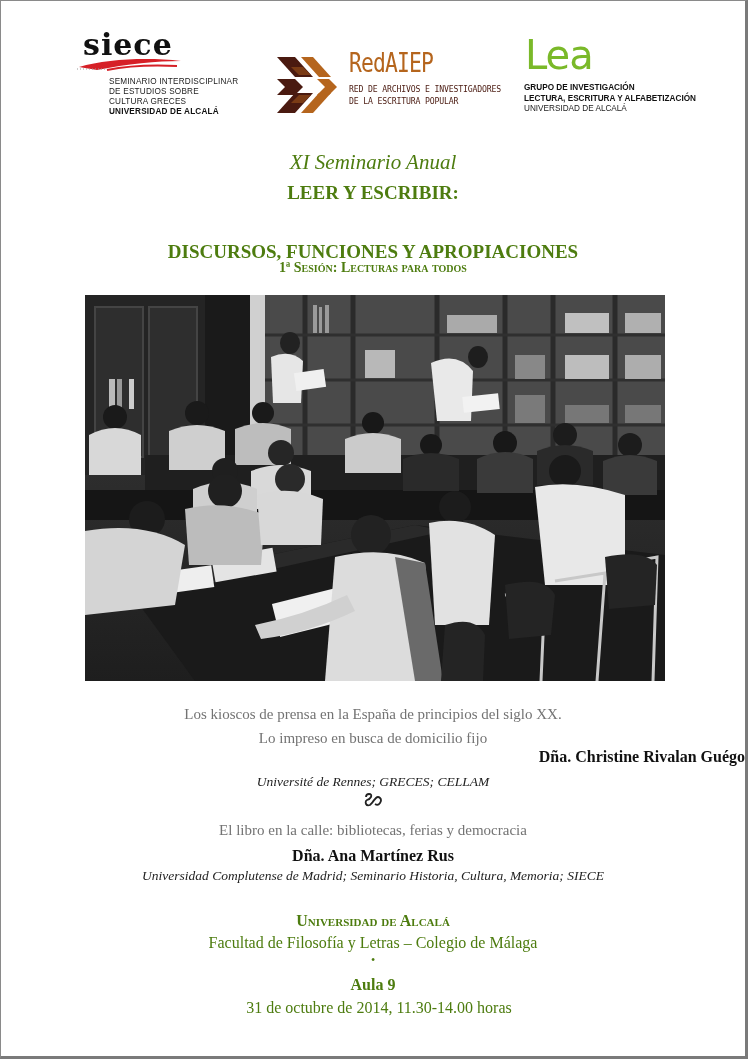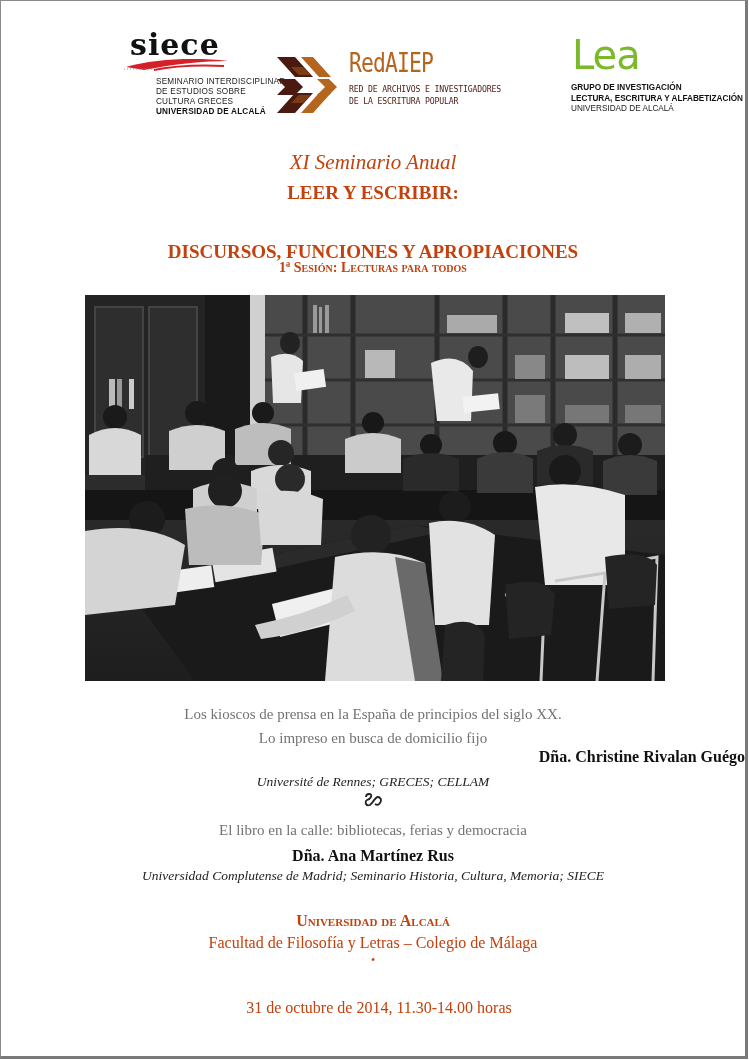--- a/index.html
+++ b/index.html
@@ -4,21 +4,21 @@
   <style>
     html, body { margin: 0; padding: 0; background: #ffffff; }
     body { width: 749px; height: 1060px; position: relative; overflow: hidden; }
     .page {
       position: absolute; left: 0; top: 0; width: 744px; height: 1055px;
       border-top: 1px solid #8a8a8a; border-left: 1px solid #8a8a8a;
       border-right: 3px solid #7a7a7a; border-bottom: 3px solid #7a7a7a;
       background: #fff;
     }
     .serif { font-family: "Liberation Serif", "DejaVu Serif", serif; }
-    .sans { font-family: "Liberation Sans", "DejaVu Sans", sans-serif; margin-left: 47px; }
+    .sans { font-family: "Liberation Sans", "DejaVu Sans", sans-serif; }
     .abs { position: absolute; }
 
     
     .logo-siece { left: 76px; top: 28px; width: 170px; height: 100px; }
     .siece-word {
       position: absolute; left: 6px; top: 0; font-family: "DejaVu Serif", serif;
       font-weight: bold; font-size: 30px; letter-spacing: 1px; color: #111; line-height: 32px;
     }
     .siece-swoosh { position: absolute; left: 0; top: 26px; }
     .siece-lines { position: absolute; left: 32px; top: 48px; font-size: 8.2px; line-height: 10px; color: #222; letter-spacing: 0.2px; }
@@ -37,21 +37,21 @@
 
     .logo-lea { left: 520px; top: 38px; width: 180px; height: 90px; }
     .lea-word {
       position: absolute; left: 4px; top: -6px; font-family: "DejaVu Sans", sans-serif;
       font-size: 40px; line-height: 44px; color: #7ab929; letter-spacing: -1px;
     }
     .lea-lines { position: absolute; left: 3px; top: 44px; font-size: 8.2px; line-height: 10.5px; color: #222; white-space: nowrap; }
     .lea-lines .strong { font-weight: bold; color: #111; }
 
     
-    .center { left: 0; width: 744px; text-align: center; color: #c2410c; }
+    .center { left: 0; width: 744px; text-align: center; color: #4d7c0f; }
     .t-seminario { top: 149px; font-style: italic; font-size: 21px; }
     .t-leer { top: 181px; font-weight: bold; font-size: 19px; }
     .t-discursos { top: 204px; font-weight: bold; font-size: 19px; margin-top: 36px; }
     .t-sesion { top: 259px; font-weight: bold; font-size: 14px; font-variant: small-caps; }
 
     
     .photo { left: 84px; top: 294px; width: 580px; height: 386px; background: #1b1b1b; overflow: hidden; }
     .photo svg { display: block; }
 
     
@@ -266,15 +266,16 @@
     </svg>
   </div>
 
   <div class="abs center serif talk-title t2">El libro en la calle: bibliotecas, ferias y democracia</div>
   <div class="abs center serif affil a2">Universidad Complutense de Madrid; Seminario Historia, Cultura, Memoria; SIECE</div>
   <div class="abs center serif speaker s2">Dña. Ana Martínez Rus</div>
 
   <div class="abs center serif v-univ">Universidad de Alcalá</div>
   <div class="abs center serif v-fac">Facultad de Filosofía y Letras – Colegio de Málaga</div>
   <div class="abs center serif v-dot">•</div>
+  <div class="abs center serif v-aula">Aula 9</div>
   <div class="abs center serif v-date">31 de octubre de 2014, 11.30-14.00 horas</div>
 
 </div>
 
 </body></html>

